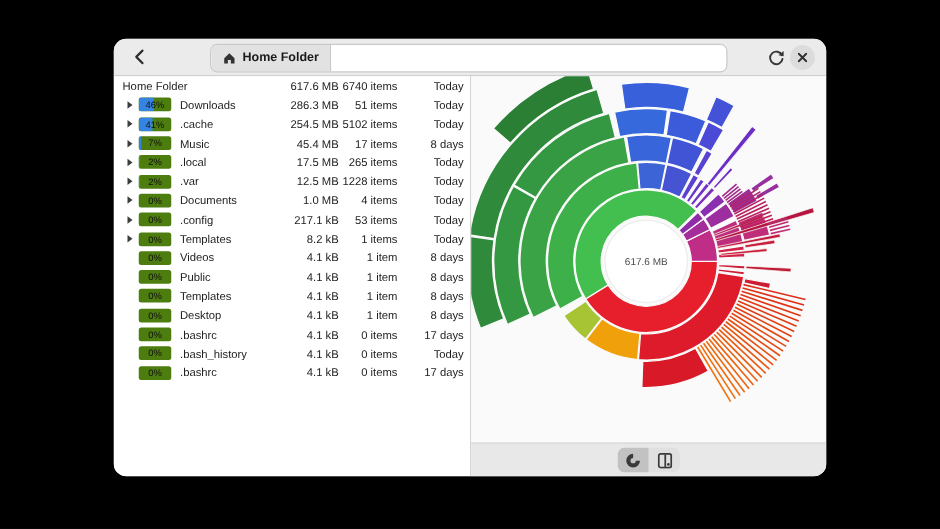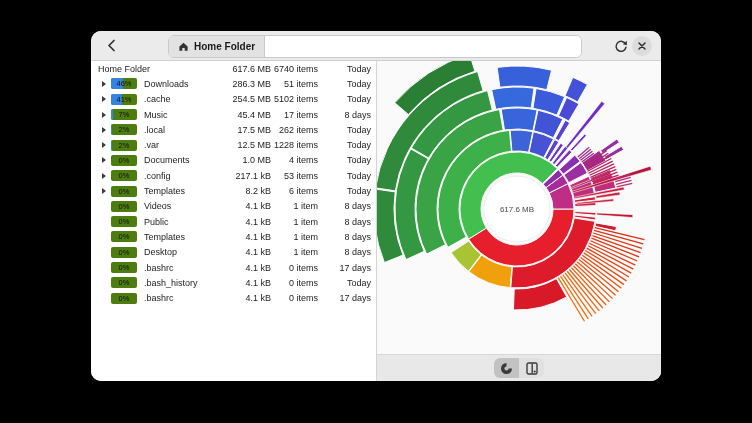--- a/index.html
+++ b/index.html
@@ -144,21 +144,21 @@
                 <i></i>
               </span>
               <span class="pct">
                 <div class="pctbar">
        <div class="fill" style="width:2%"></div>
        <div class="t">2%</div>
      </div>
               </span>
               <span class="name">.local</span>
               <span class="num">17.5 MB</span>
-              <span class="num">262 items</span>
+              <span class="num">265 items</span>
               <span class="num">Today</span>
             </div>
             <div class="grid row">
               <span class="exp">
                 <i></i>
               </span>
               <span class="pct">
                 <div class="pctbar">
        <div class="fill" style="width:2%"></div>
        <div class="t">2%</div>
@@ -204,21 +204,21 @@
                 <i></i>
               </span>
               <span class="pct">
                 <div class="pctbar">
        <div class="fill" style="width:0%"></div>
        <div class="t">0%</div>
      </div>
               </span>
               <span class="name">Templates</span>
               <span class="num">8.2 kB</span>
-              <span class="num">6 items</span>
+              <span class="num">1 items</span>
               <span class="num">Today</span>
             </div>
             <div class="grid row">
               <span class="exp"></span>
               <span class="pct">
                 <div class="pctbar">
        <div class="fill" style="width:0%"></div>
        <div class="t">0%</div>
      </div>
               </span>

